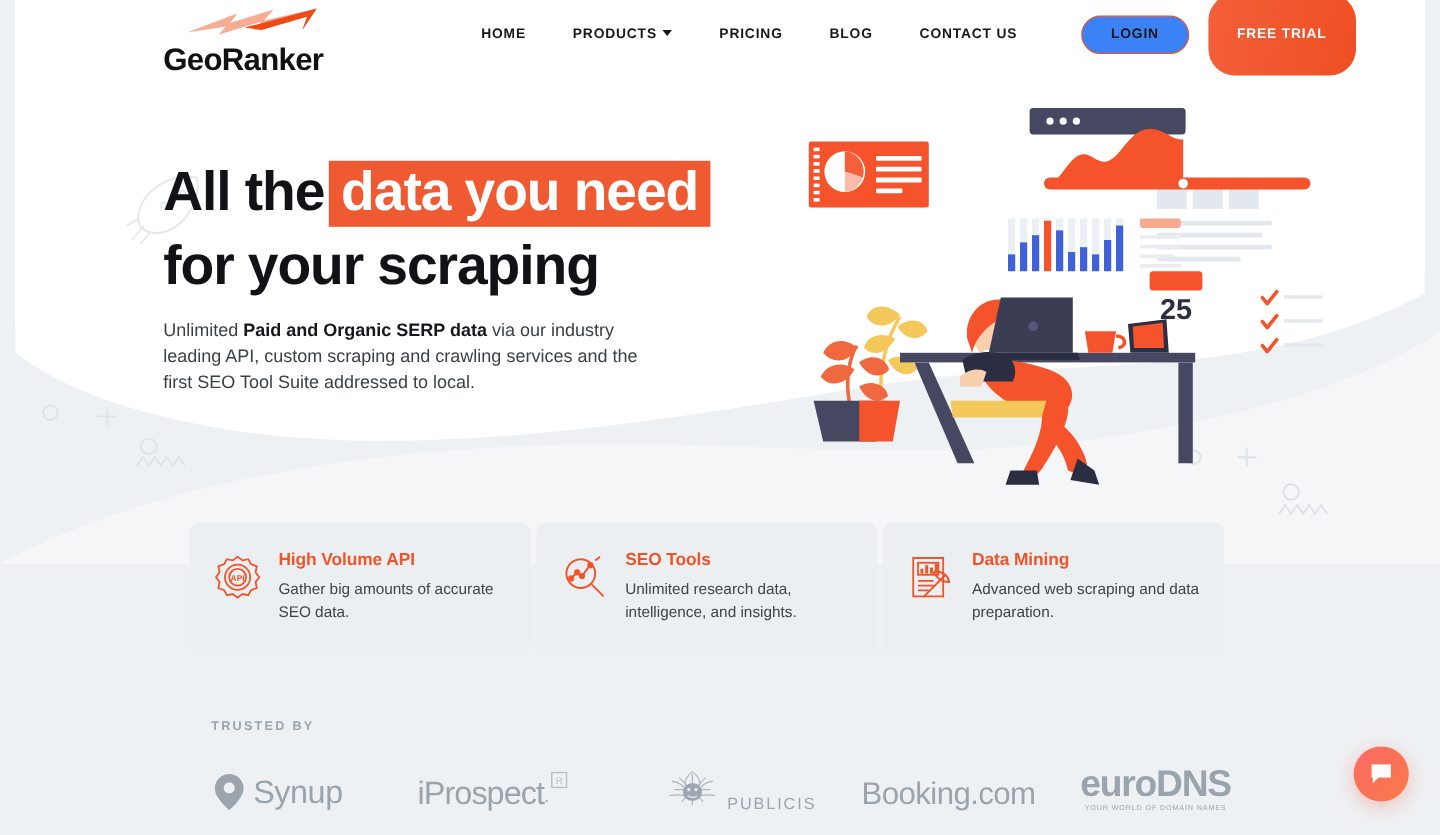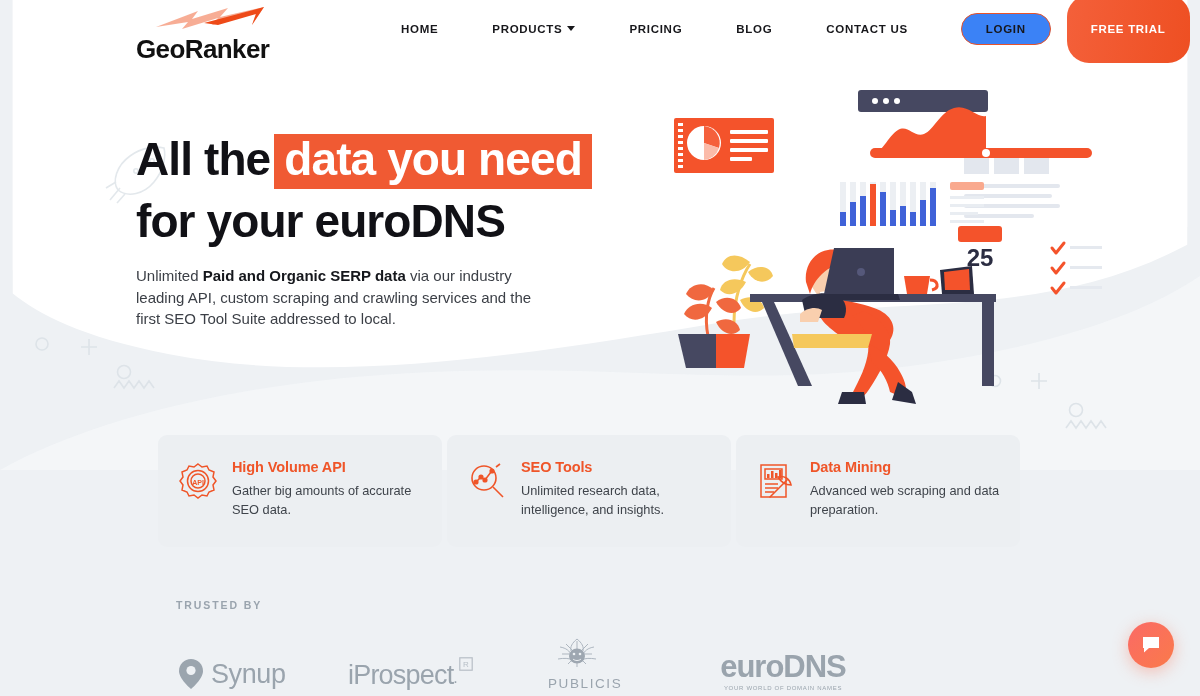--- a/index.html
+++ b/index.html
@@ -25,21 +25,21 @@
     padding:0 140px 0 136px;
   }
   .logo { position:relative; width:160px; height:44px; flex:0 0 auto; }
   .logo-text {
     font-size:26px; font-weight:700; letter-spacing:-0.6px;
     color:#111; line-height:44px; position:absolute; left:0; top:20px;
     font-family:"Liberation Sans", sans-serif;
   }
   .logo-bolt { position:absolute; left:16px; top:-2px; }
 
-  .nav { display:flex; align-items:flex-end; gap:16px; margin-left:86px; }
+  .nav { display:flex; align-items:flex-end; gap:1px; margin-left:86px; }
   .nav-item {
     font-size:11.5px; font-weight:700; letter-spacing:0.7px;
     color:#17171b; text-transform:uppercase; cursor:pointer;
     padding:0 19px; white-space:nowrap; position:relative;
   }
   .caret {
     display:inline-block; margin-left:5px;
     border-left:4px solid transparent; border-right:4px solid transparent;
     border-top:5px solid #17171b; vertical-align:2px;
   }
@@ -201,21 +201,21 @@
   </nav>
 
   <button class="btn-login">LOGIN</button>
   <button class="btn-trial">FREE TRIAL</button>
 </header>
 
 <section class="hero">
   <div class="hero-left">
     <h1 class="headline">
       <span>All the</span><span class="hl-mark">data you need</span>
-      <span class="headline-l2">for your euroDNS</span>
+      <span class="headline-l2">for your scraping</span>
     </h1>
     <p class="hero-sub">
       <span>Unlimited </span><b>Paid and Organic SERP data</b><span> via our industry leading API, custom scraping and crawling services and the first SEO Tool Suite addressed to local.</span>
     </p>
   </div>
 
   <div class="hero-right">
     <svg width="460" height="330" viewBox="0 0 460 330" style="position:absolute;left:36px;top:28px">
 
       <g>
@@ -448,36 +448,39 @@
 
     <div class="logo-item lg-iprospect">
       <span class="gray-text" style="font-size:27px;letter-spacing:-0.8px">iProspect</span>
       <span class="gray-text" style="font-size:16px;position:relative;top:2px">.</span>
       <svg width="14" height="14" viewBox="0 0 14 14" style="position:relative;top:-12px;left:1px">
         <rect x="0.8" y="0.8" width="12.4" height="12.4" stroke="#b4bcc4" stroke-width="1.2" fill="none"></rect>
         <text x="7" y="10" font-family="Liberation Sans, sans-serif" font-size="8" fill="#b4bcc4" text-anchor="middle">R</text>
       </svg>
     </div>
 
-    <div class="logo-item lg-publicis" style="flex-direction:column;align-items:flex-start">
+    <div class="logo-item lg-publicis" style="flex-direction:row;align-items:flex-end">
       <svg width="58" height="36" viewBox="0 0 58 36">
         <g stroke="#aab3bd" stroke-width="1" fill="none">
           <path d="M29,4 L29,30 M18,7 L38,27 M40,7 L20,27 M14,17 L44,17"></path>
           <path d="M29,2 C24,6 22,10 23,14 M29,2 C34,6 36,10 35,14"></path>
           <path d="M12,10 C18,11 22,14 23,18 M46,10 C40,11 36,14 35,18"></path>
           <path d="M10,22 C16,21 21,21 24,23 M48,22 C42,21 37,21 34,23"></path>
         </g>
         <ellipse cx="29" cy="19" rx="8" ry="7.5" fill="#9aa4ae"></ellipse>
         <circle cx="26" cy="17" r="1.3" fill="#eef1f4"></circle>
         <circle cx="32" cy="17" r="1.3" fill="#eef1f4"></circle>
         <path d="M25,22 C27,24 31,24 33,22" stroke="#eef1f4" stroke-width="1" fill="none"></path>
       </svg>
       <span class="gray-text" style="font-size:13.5px;letter-spacing:1.6px;margin-top:3px;font-weight:500">PUBLICIS</span>
     </div>
 
+    <div class="logo-item lg-booking">
+      <span class="gray-text" style="font-size:26px;letter-spacing:-0.5px">Booking.com</span>
+    </div>
 
     <div class="logo-item lg-eurodns" style="flex-direction:column;align-items:center">
       <span class="gray-text" style="font-size:31px;font-weight:700;letter-spacing:-1px;line-height:1">euroDNS</span>
       <span class="gray-text" style="font-size:6px;letter-spacing:0.7px;margin-top:3px">YOUR WORLD OF DOMAIN NAMES</span>
     </div>
   </div>
 </section>
 
 <div class="chat-btn">
   <svg width="20" height="18" viewBox="0 0 20 18">

